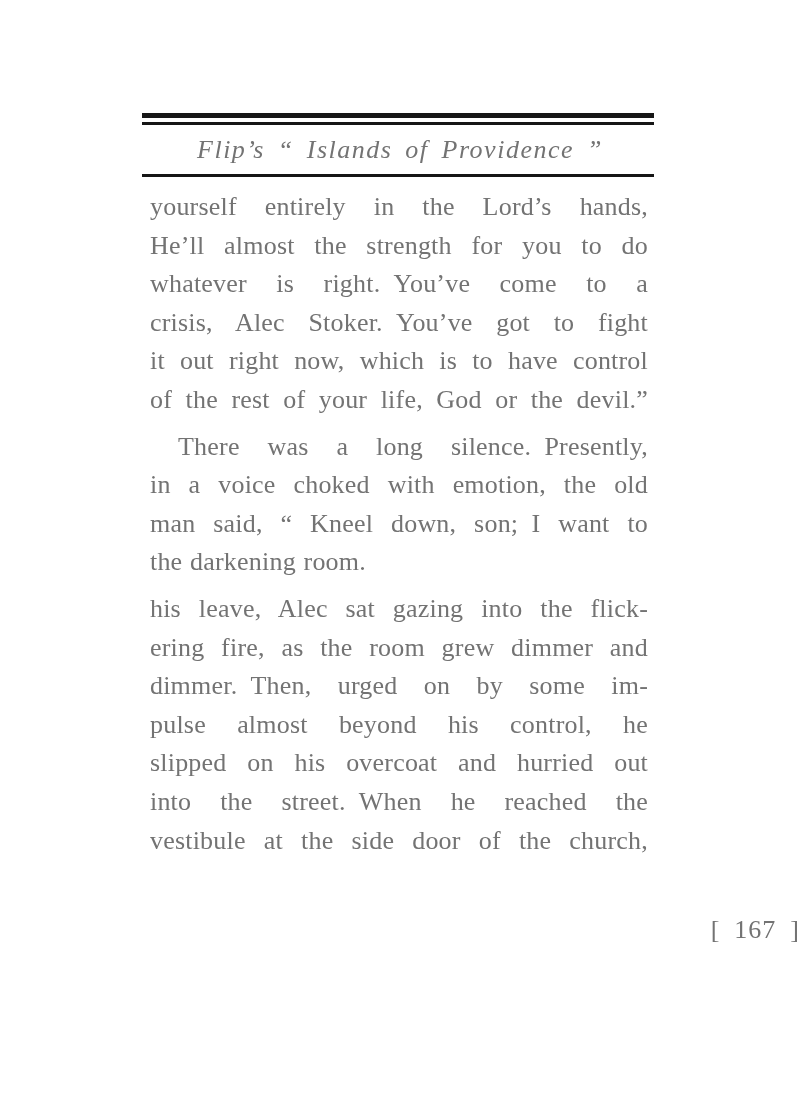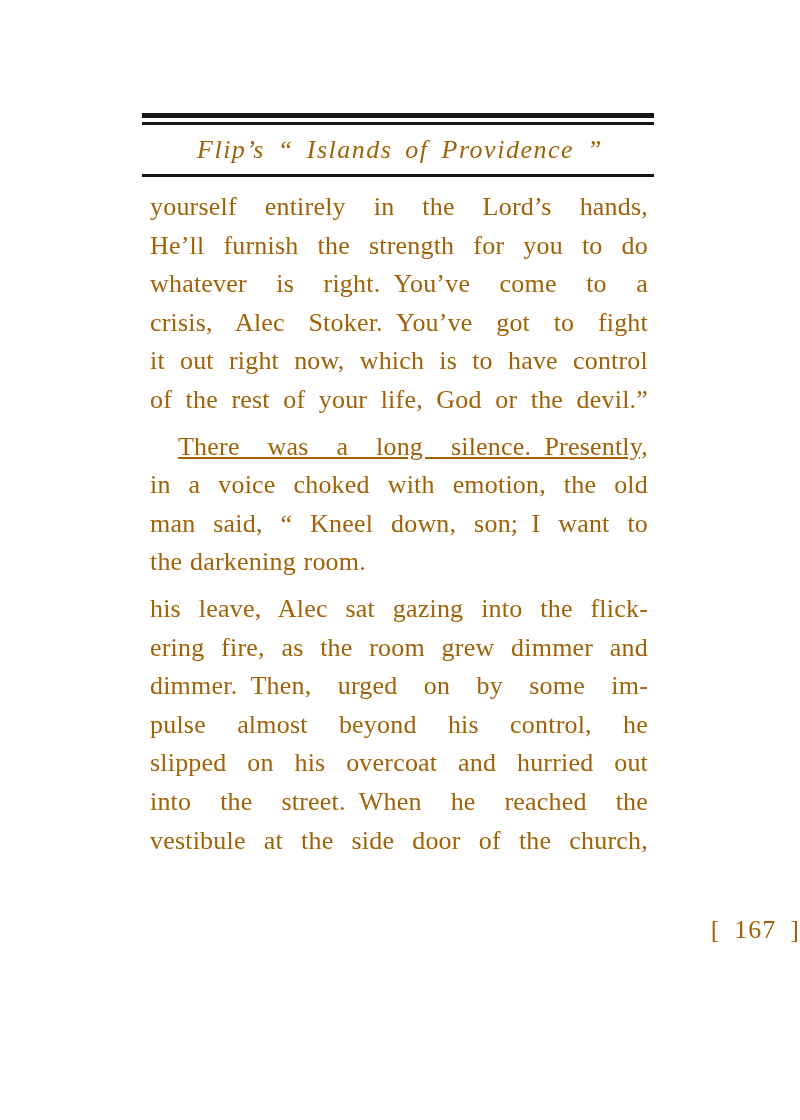--- a/index.html
+++ b/index.html
@@ -5,21 +5,21 @@
   html, body { margin: 0; padding: 0; }
   body {
     width: 800px; height: 1120px;
     background: #ffffff;
     font-family: "Liberation Serif", "DejaVu Serif", serif;
   }
   .page {
     position: relative;
     width: 800px; height: 1120px;
     background: #ffffff;
-    color: #a16207;
+    color: #737373;
     overflow: hidden;
   }
   .rule {
     position: absolute;
     left: 142px; width: 512px;
     background: #161616;
   }
   .rule-thick { top: 113px; height: 5px; }
   .rule-thin  { top: 122px; height: 2.5px; }
   .rule-under { top: 174px; height: 2.5px; }
@@ -42,21 +42,21 @@
     letter-spacing: 0.2px;
     word-spacing: 1px;
   }
   .para { margin: 8px; }
   .line {
     text-align: justify;
     text-align-last: justify;
     text-justify: inter-word;
   }
   .line.no-just { text-align-last: left; }
-  .line.indent  { text-indent: 28px; text-decoration: underline; }
+  .line.indent  { text-indent: 28px; }
   .folio {
     position: absolute;
     left: 0; top: 914px; width: 800px;
     text-align: right;
     font-size: 26px;
     line-height: 32px;
     letter-spacing: 1px;
   }
 </style>
 </head>
@@ -64,21 +64,21 @@
 
 <div class="page">
   <div class="rule rule-thick"></div>
   <div class="rule rule-thin"></div>
   <div class="running-head">Flip’s “ Islands of Providence ”</div>
   <div class="rule rule-under"></div>
 
   <div class="body-text" id="body-text">
       <div class="para">
         <div class="line">yourself entirely in the Lord’s hands,</div>
-        <div class="line">He’ll furnish the strength for you to do</div>
+        <div class="line">He’ll almost the strength for you to do</div>
         <div class="line">whatever is right. You’ve come to a</div>
         <div class="line">crisis, Alec Stoker. You’ve got to fight</div>
         <div class="line">it out right now, which is to have control</div>
         <div class="line">of the rest of your life, God or the devil.”</div>
       </div>
       <div class="para">
         <div class="line indent">There was a long silence. Presently,</div>
         <div class="line">in a voice choked with emotion, the old</div>
         <div class="line">man said, “ Kneel down, son; I want to</div>
         <div class="line no-just">the darkening room.</div>

